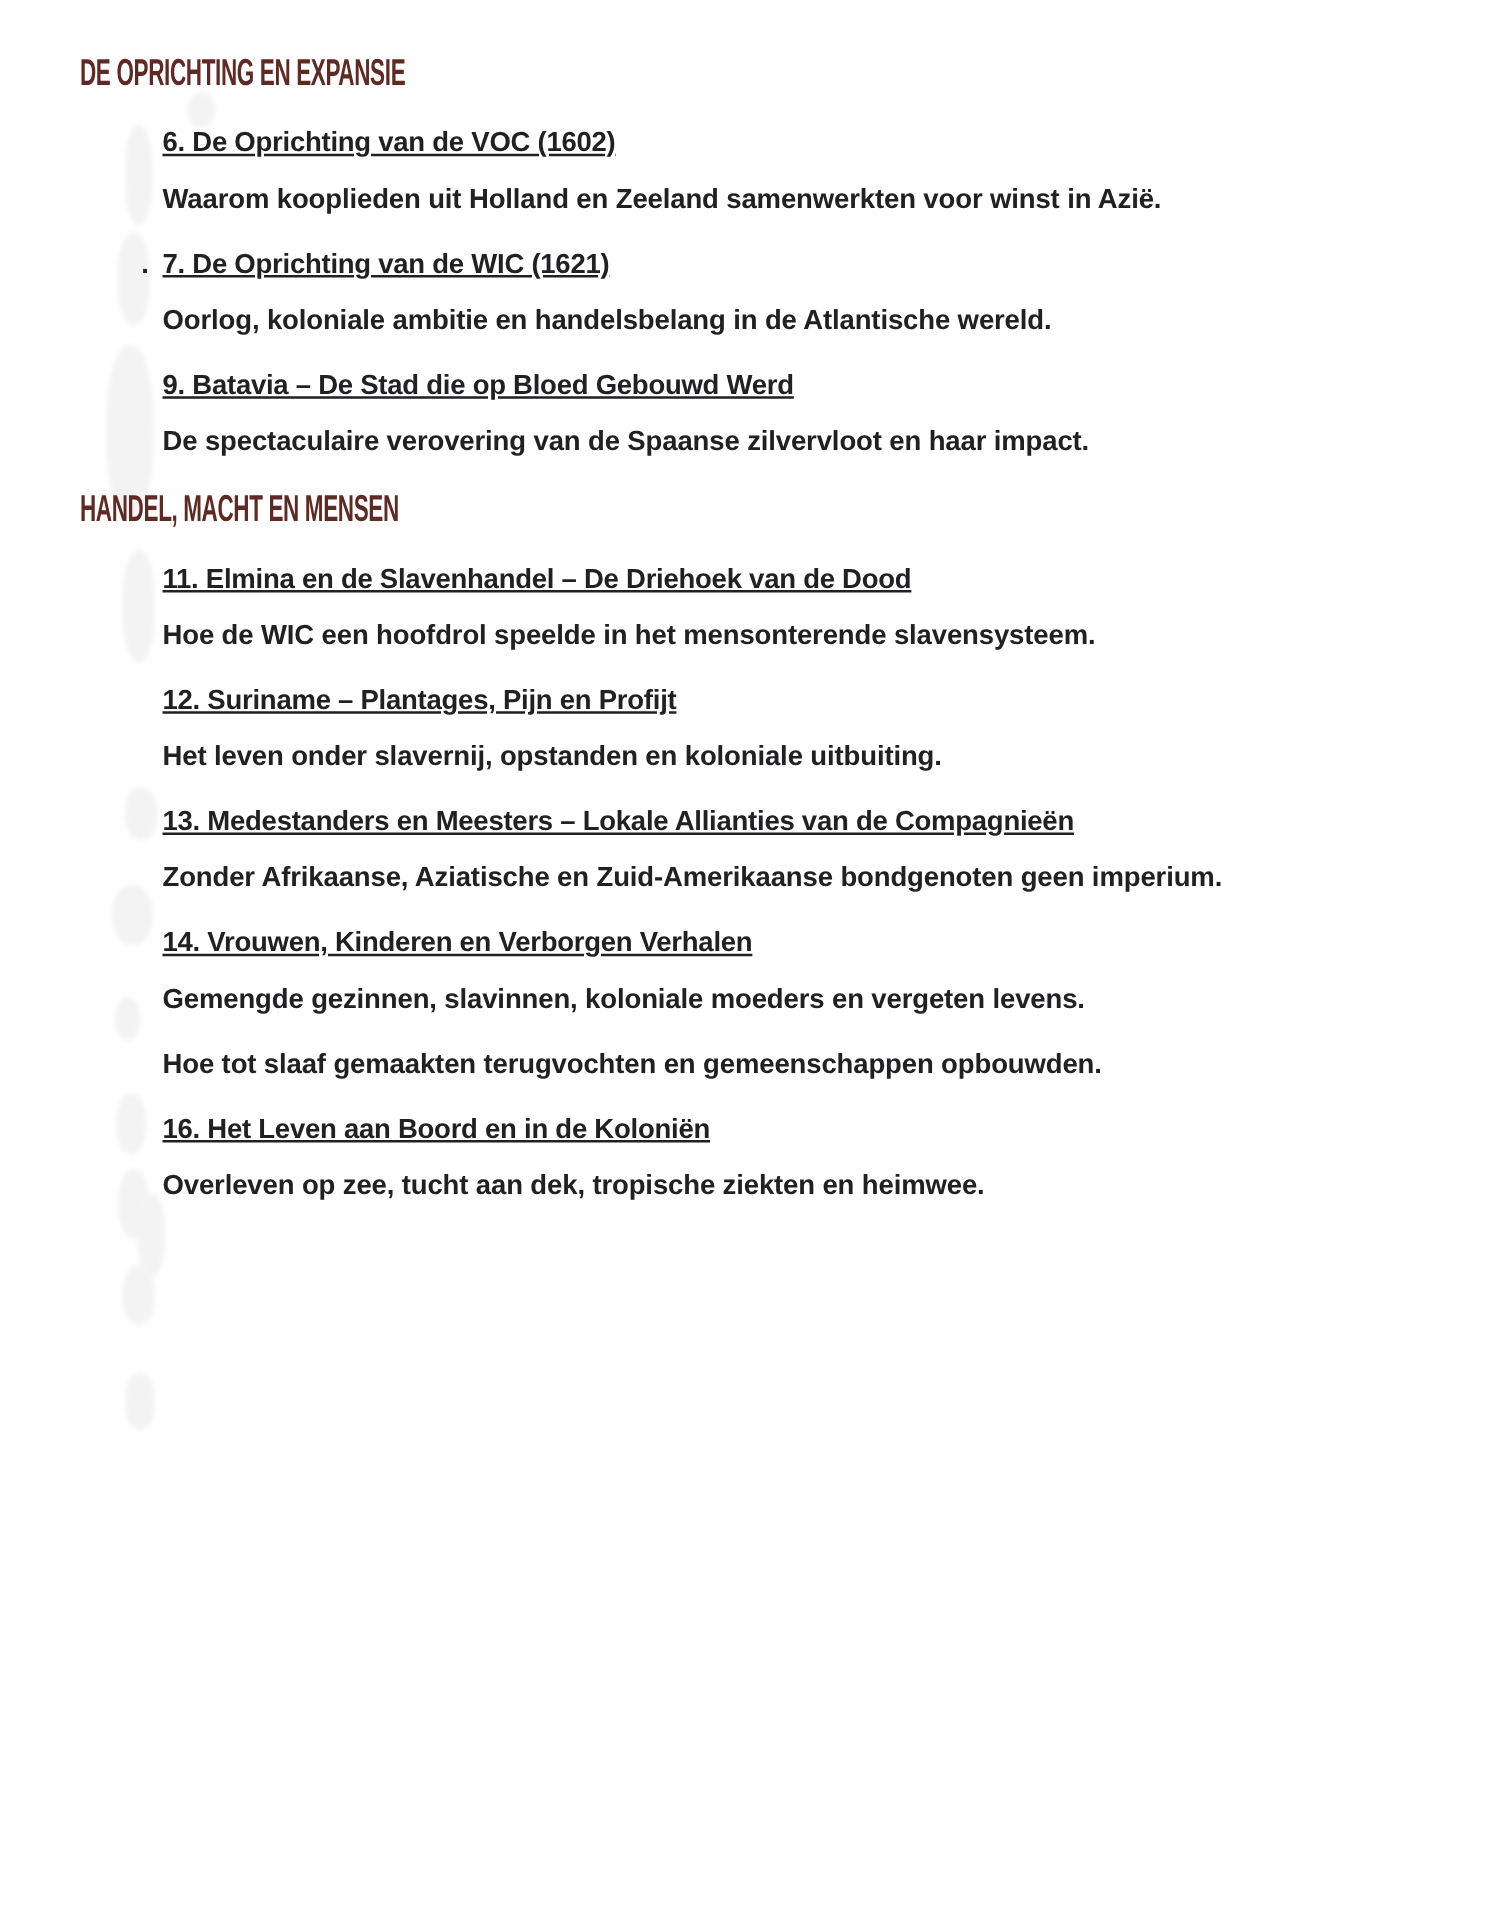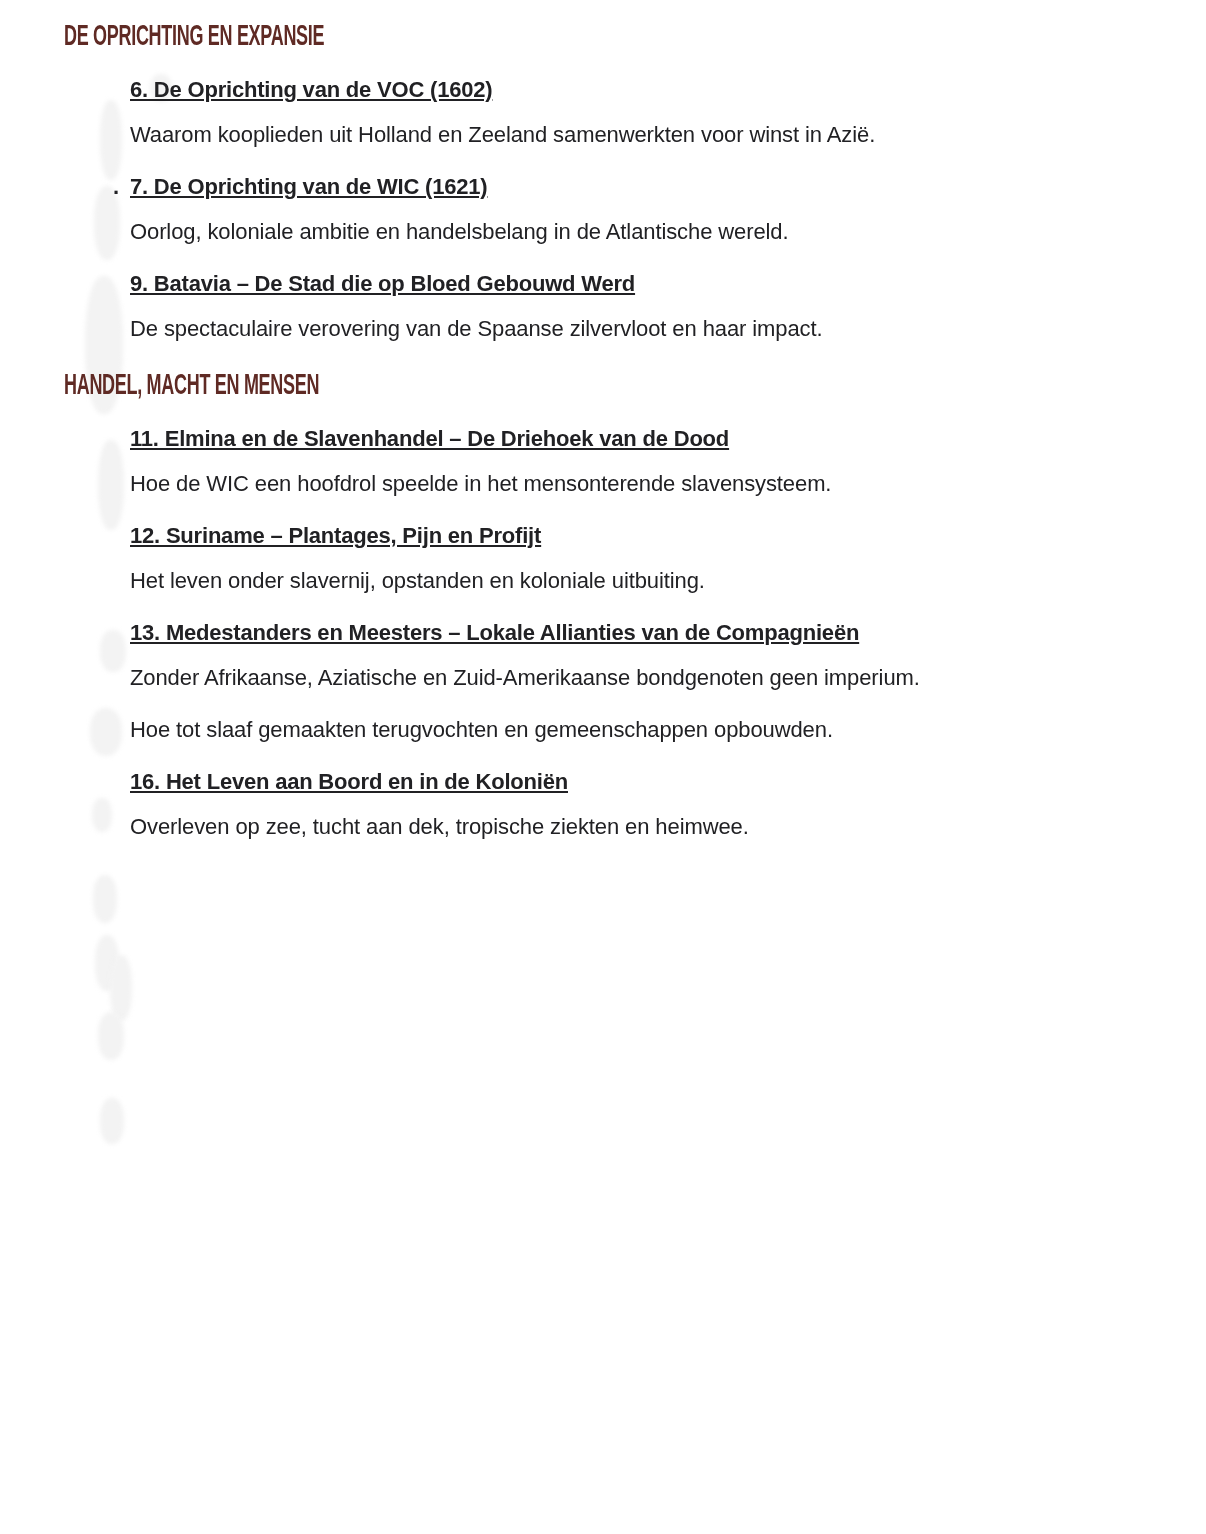--- a/index.html
+++ b/index.html
@@ -10,21 +10,21 @@
     background: #ffffff;
     font-family: "Liberation Sans", sans-serif;
     color: #212124;
     position: relative;
     overflow: hidden;
   }
   .page {
     position: relative;
     width: 1206px;
     height: 1534px;
-    padding: 20px 60px 0 64px;
+    padding: 44px 60px 0 64px;
   }
   .heading {
     font-size: 30px;
     font-weight: 700;
     line-height: 30px;
     letter-spacing: -0.5px;
     color: #5f2a24;
     transform: scaleX(0.60);
     transform-origin: left center;
     white-space: nowrap;
@@ -39,21 +39,21 @@
     font-size: 22px;
     font-weight: 700;
     line-height: 24px;
     letter-spacing: -0.2px;
     margin-bottom: 21px;
     white-space: nowrap;
     text-decoration: underline;
   }
   .toc-desc {
     font-size: 22px;
-    font-weight: 400;
+    font-weight: 700;
     line-height: 24px;
     letter-spacing: -0.1px;
     margin-bottom: 28px;
     white-space: nowrap;
   }
   .stray-mark {
     position: absolute;
     left: -17px;
     top: 0;
     font-size: 22px;
@@ -124,20 +124,24 @@
     <div class="toc-item">
       <h3 class="toc-title">12. Suriname – Plantages, Pijn en Profijt</h3>
       <p class="toc-desc">Het leven onder slavernij, opstanden en koloniale uitbuiting.</p>
     </div>
 
     <div class="toc-item">
       <h3 class="toc-title">13. Medestanders en Meesters – Lokale Allianties van de Compagnieën</h3>
       <p class="toc-desc">Zonder Afrikaanse, Aziatische en Zuid-Amerikaanse bondgenoten geen imperium.</p>
     </div>
 
+    <div class="toc-item">
+      <h3 class="toc-title">14. Vrouwen, Kinderen en Verborgen Verhalen</h3>
+      <p class="toc-desc">Gemengde gezinnen, slavinnen, koloniale moeders en vergeten levens.</p>
+    </div>
 
     <div class="toc-item">
       <p class="toc-desc">Hoe tot slaaf gemaakten terugvochten en gemeenschappen opbouwden.</p>
     </div>
 
     <div class="toc-item">
       <h3 class="toc-title">16. Het Leven aan Boord en in de Koloniën</h3>
       <p class="toc-desc">Overleven op zee, tucht aan dek, tropische ziekten en heimwee.</p>
     </div>
   </section>

